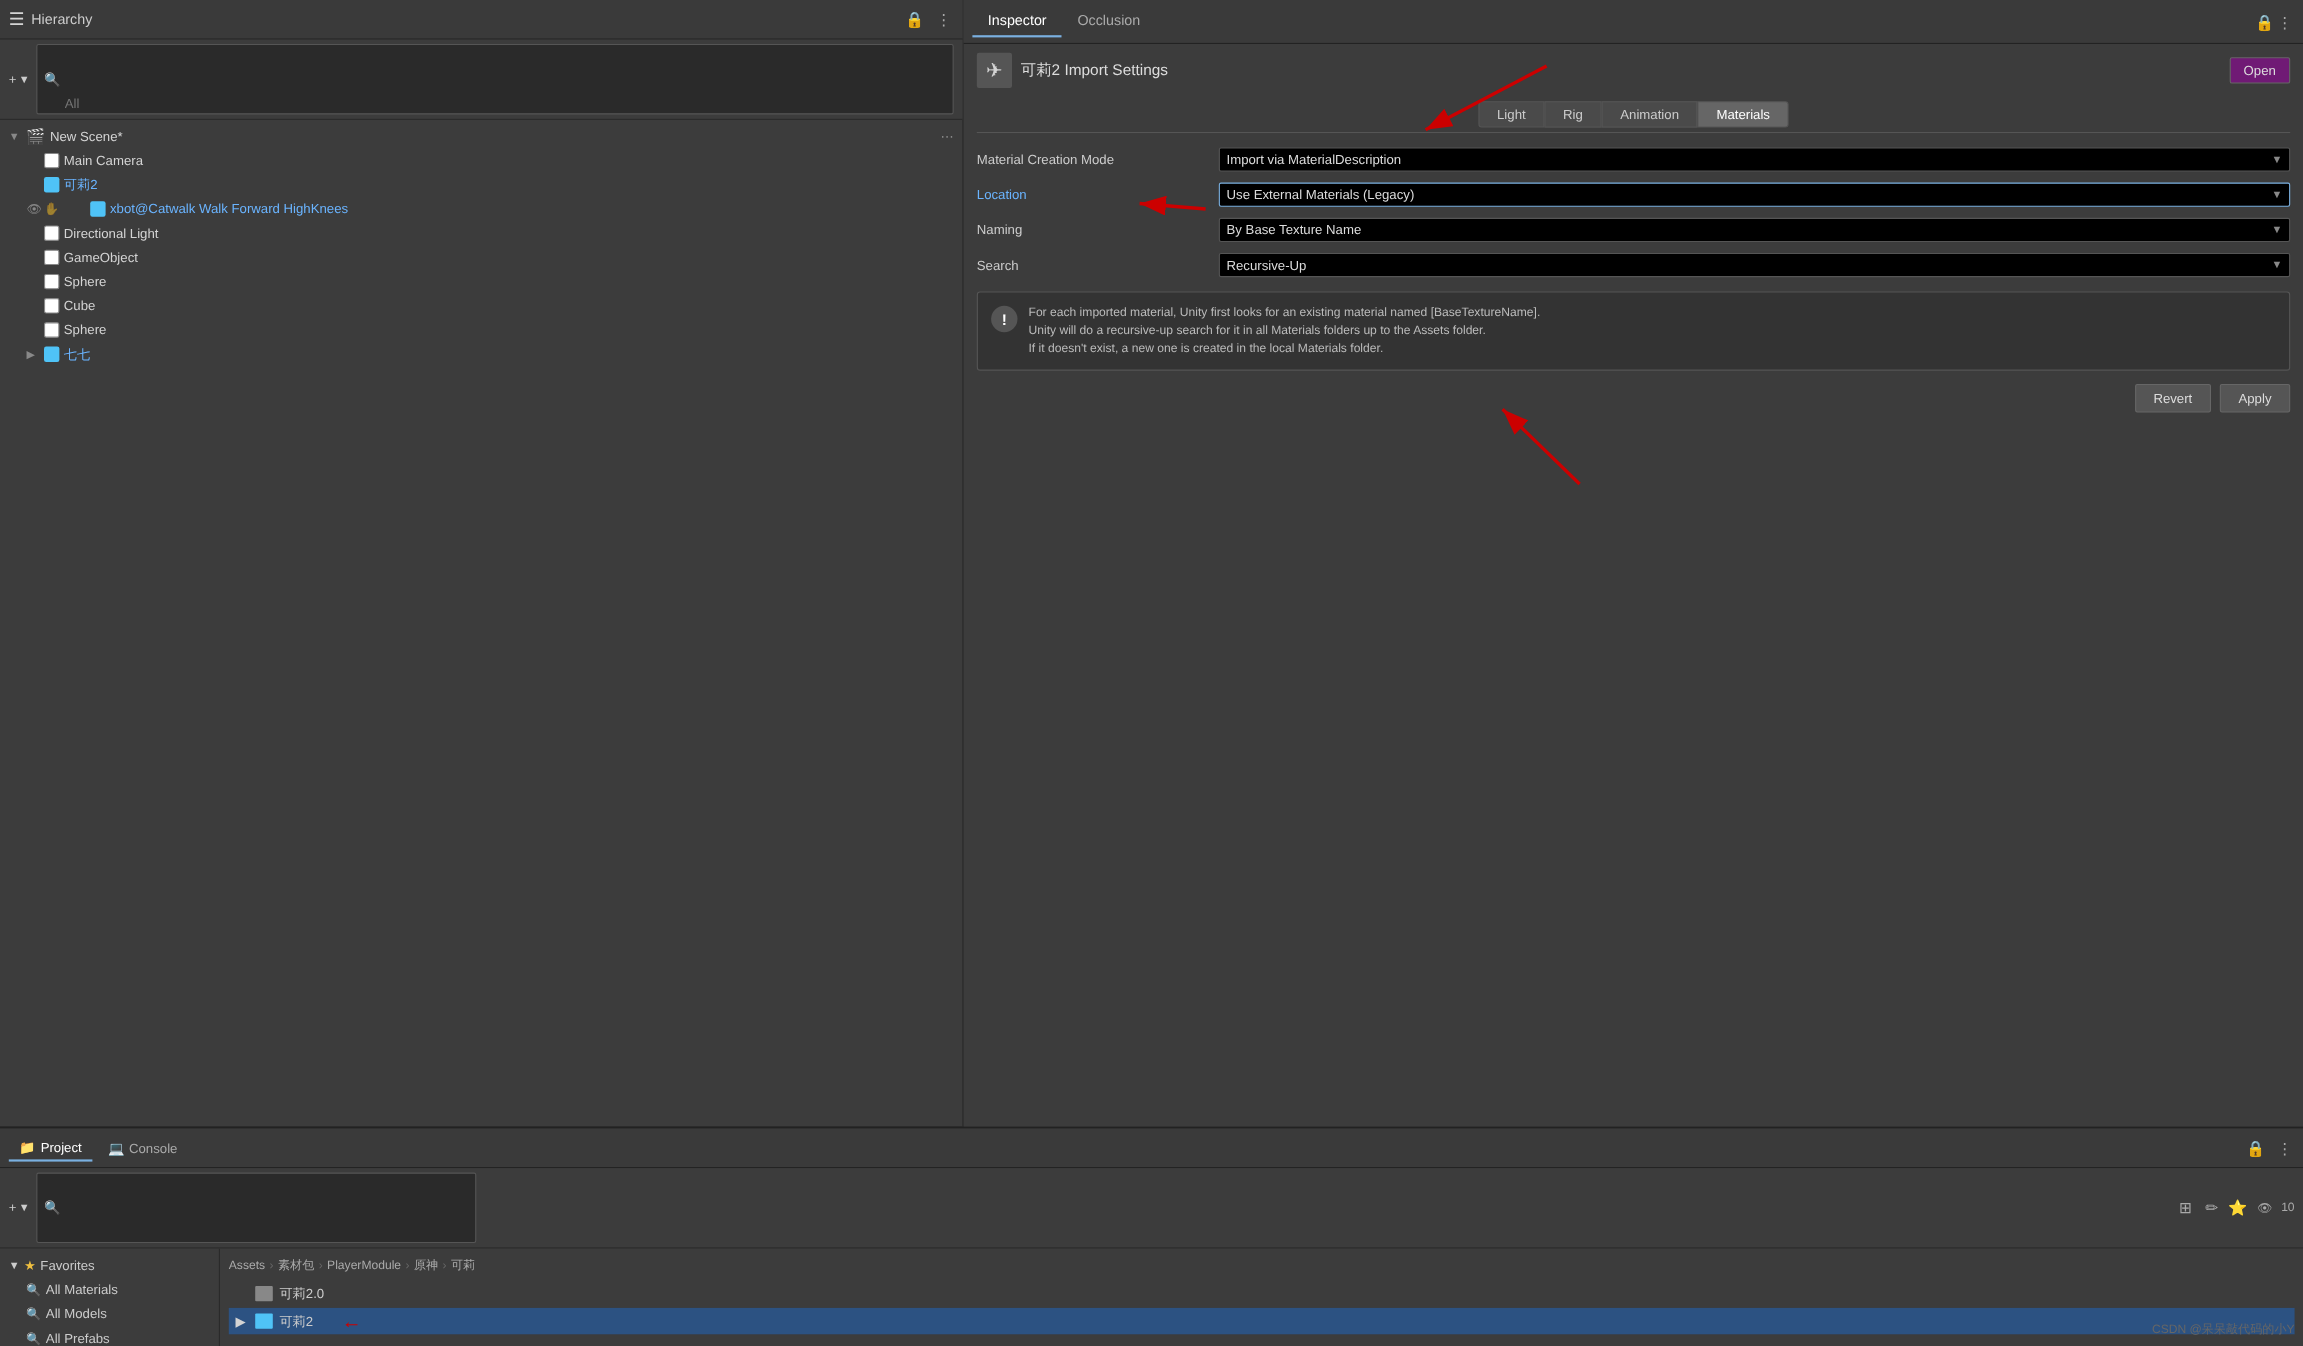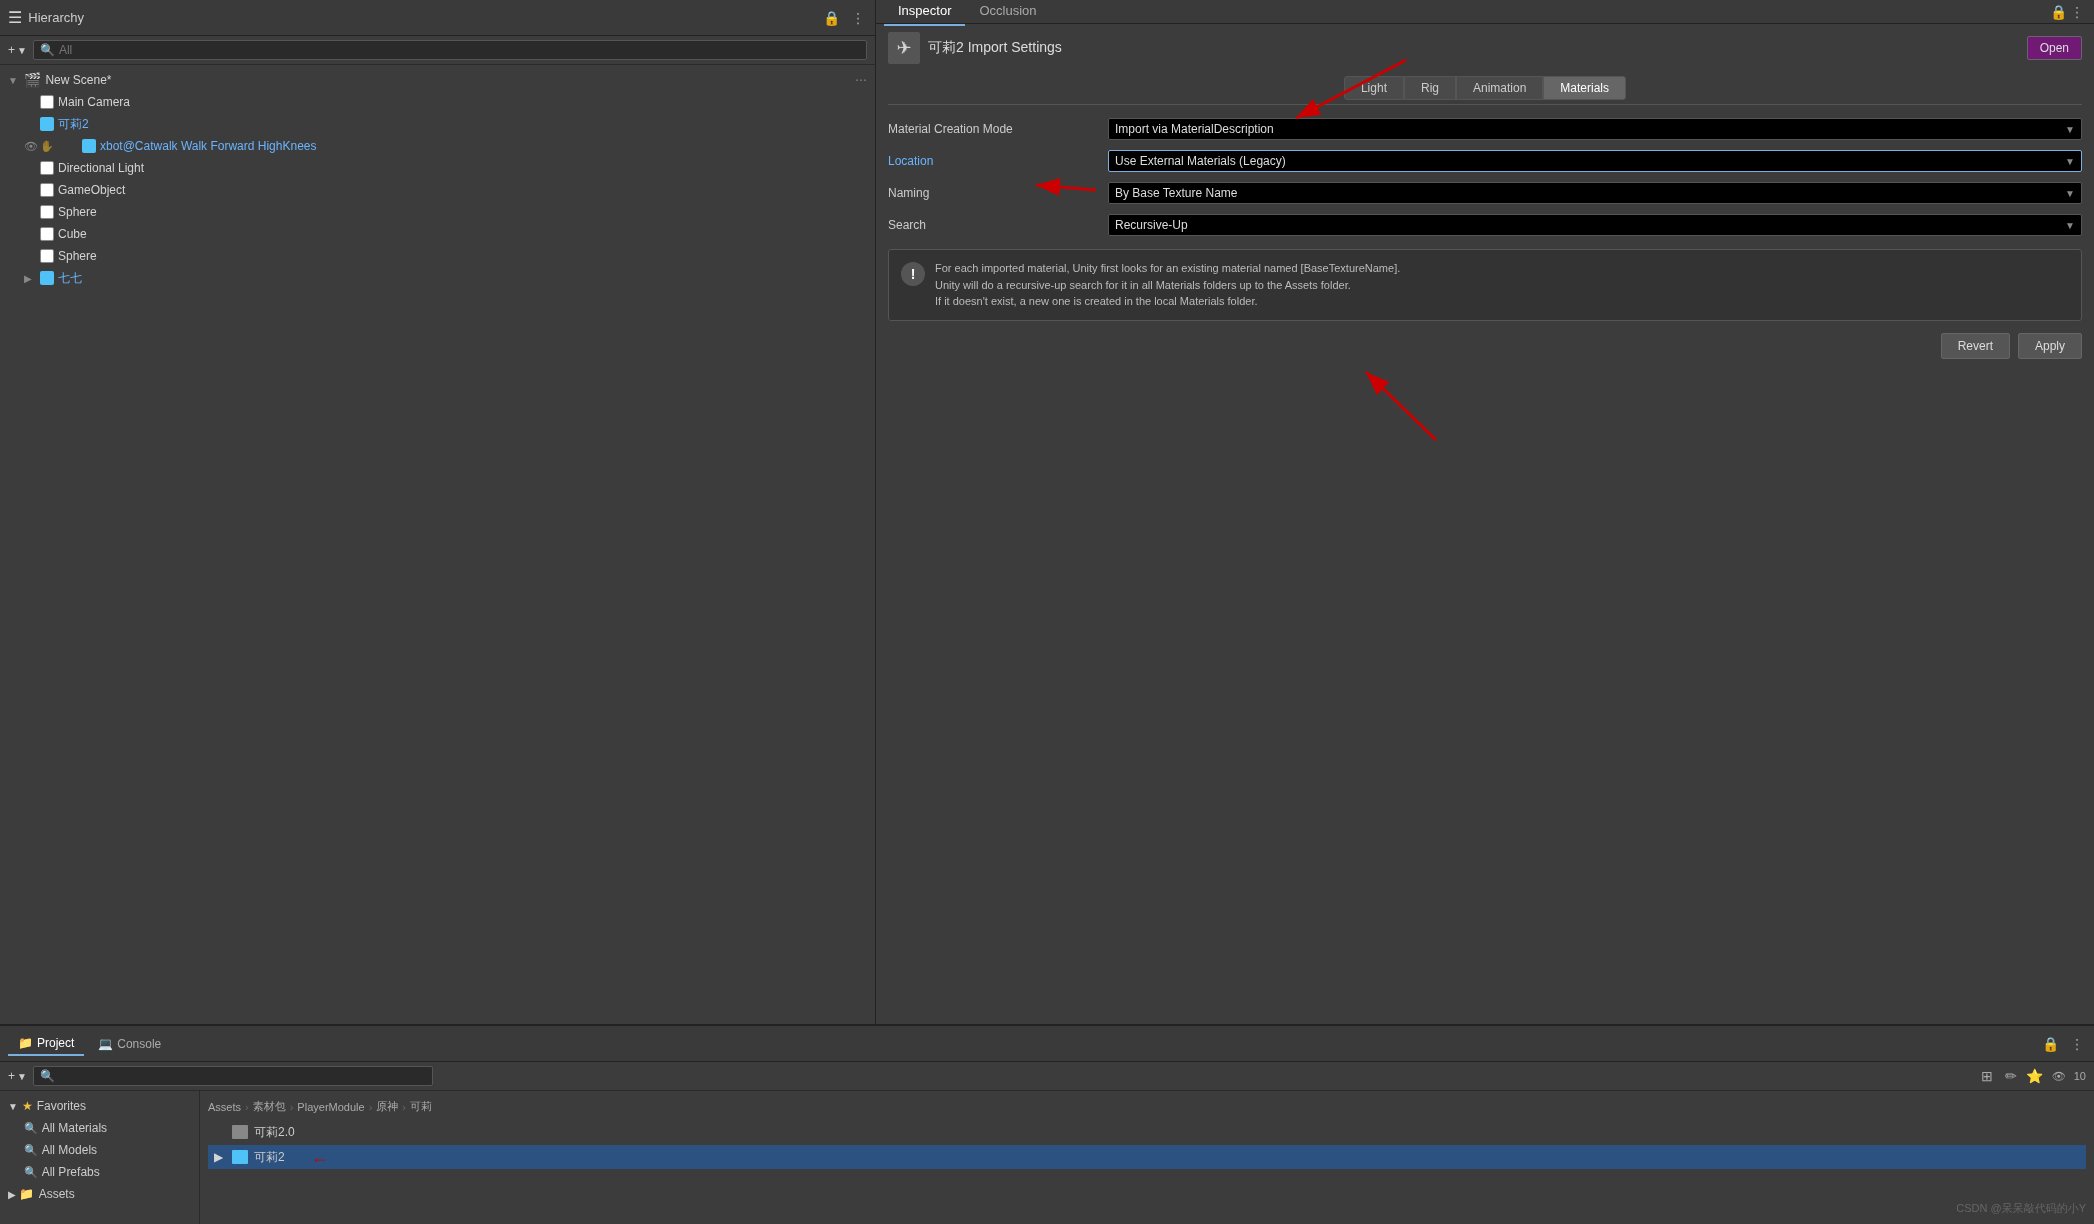--- a/index.html
+++ b/index.html
@@ -98,20 +98,21 @@
       gap: 4px;
     }
 
     .search-box input {
       background: none;
       border: none;
       outline: none;
       color: #22c55e;
       font-size: 12px;
       width: 100%;
+      margin-top: 44px;
     }
 
     .hierarchy-content {
       flex: 1;
       overflow-y: auto;
       padding: 4px 0;
     }
 
     .tree-item {
       display: flex;
@@ -164,21 +165,21 @@
       display: flex;
       flex-direction: column;
       background: #3c3c3c;
     }
 
     .inspector-tabs {
       display: flex;
       align-items: center;
       background: #3a3a3a;
       border-bottom: 1px solid #222;
-      height: 24px;
+      height: 40px;
       padding: 0 8px;
     }
 
     .tab {
       padding: 6px 14px;
       cursor: pointer;
       color: #aaa;
       font-size: 13px;
       border-bottom: 2px solid transparent;
     }

